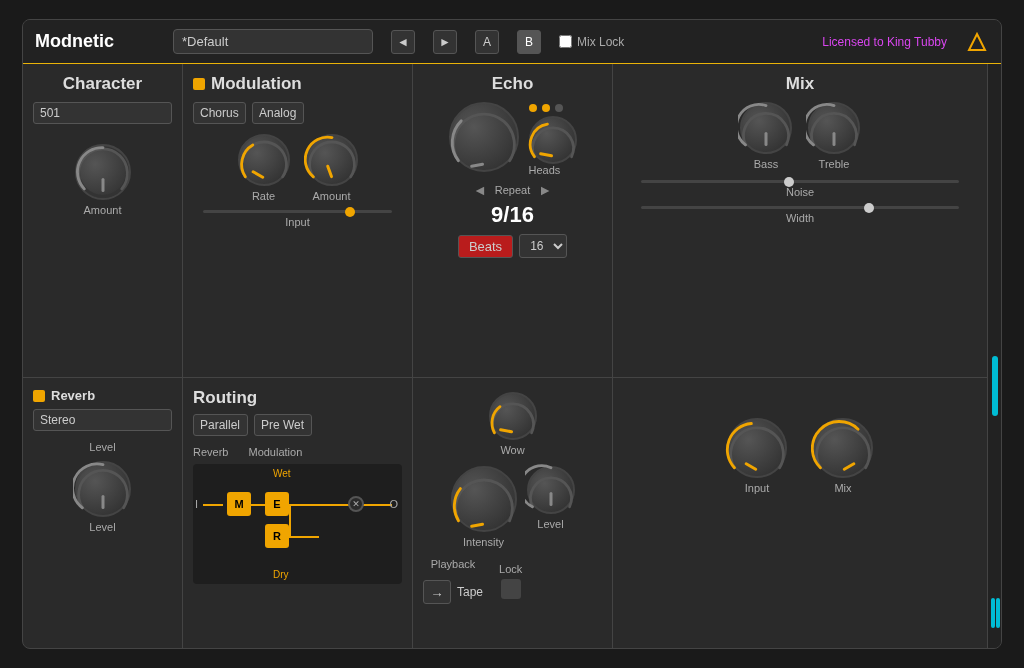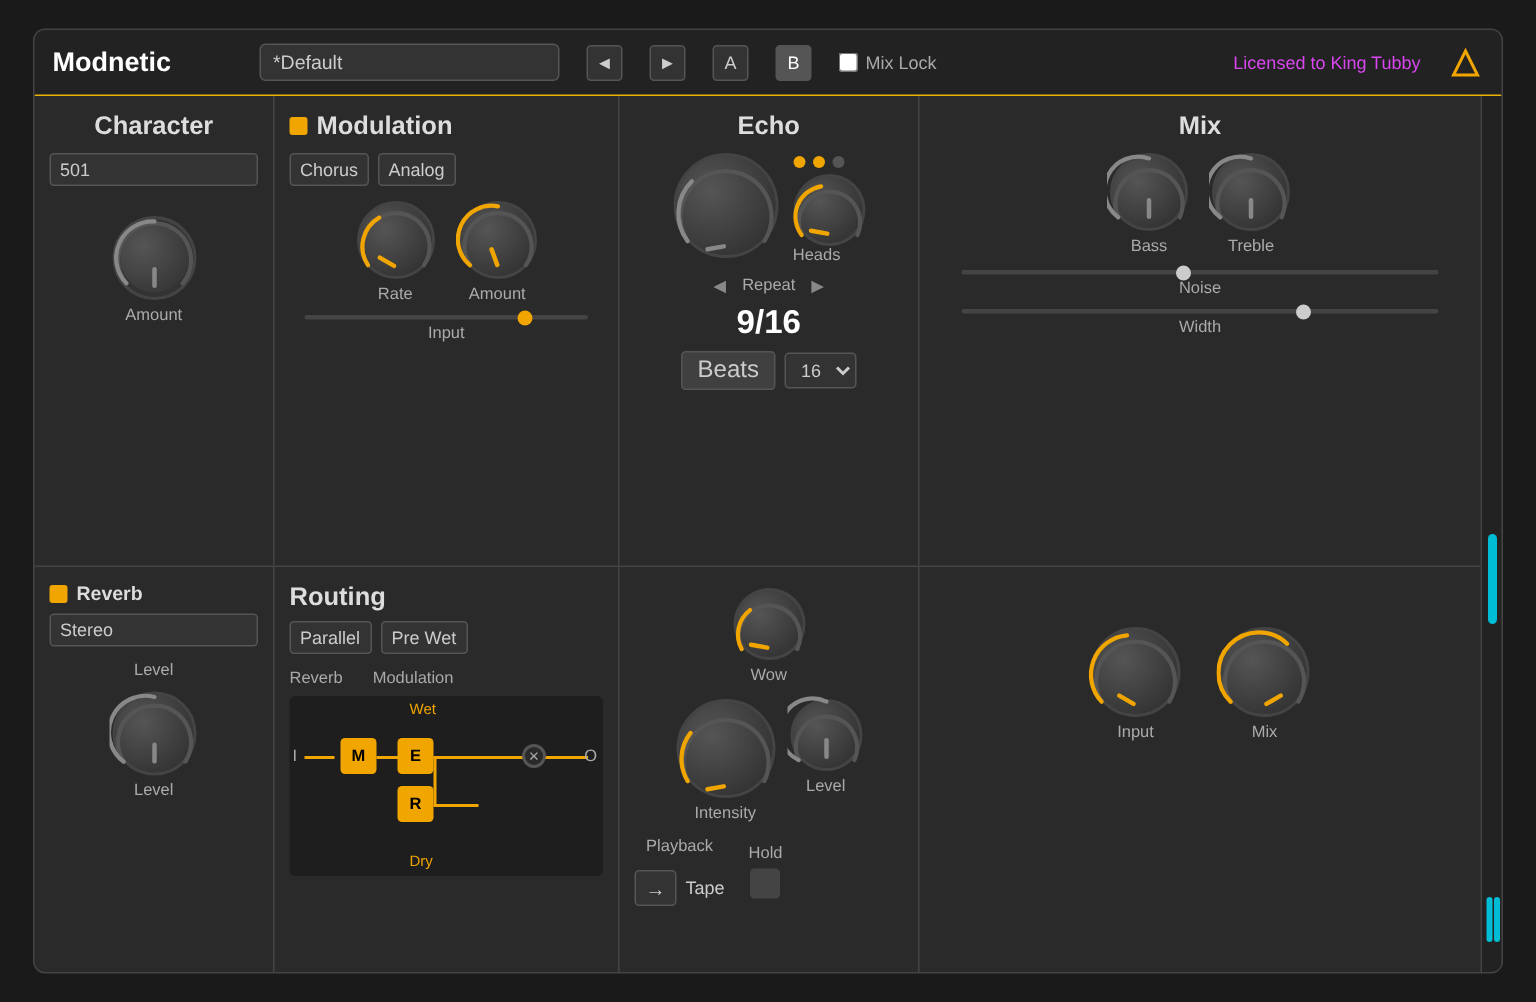--- a/index.html
+++ b/index.html
@@ -221,26 +221,26 @@
     }
 
     
     .beat-row {
       display: flex;
       align-items: center;
       gap: 6px;
       margin: 6px 0;
     }
     .beat-btn {
-      background: #404040;
+      background: #b91c1c;
       border: 1px solid #555;
       color: #ccc;
       padding: 3px 10px;
       border-radius: 3px;
-      font-size: 16px;
+      font-size: 13px;
       cursor: pointer;
     }
     .beat-num-select {
       background: #333;
       border: 1px solid #555;
       color: #ccc;
       padding: 3px 6px;
       border-radius: 3px;
       font-size: 12px;
       cursor: pointer;
@@ -640,21 +640,21 @@
 
           <div style="display:flex; align-items:center; gap:16px; margin-top:10px;">
             <div style="display:flex; flex-direction:column; align-items:center; gap:4px;">
               <span style="font-size:11px; color:#aaa;">Playback</span>
               <div class="playback-row">
                 <button class="playback-arrow-btn">→</button>
                 <span class="tape-label">Tape</span>
               </div>
             </div>
             <div style="display:flex; flex-direction:column; align-items:center; gap:4px;">
-              <span style="font-size:11px; color:#aaa;">Hold</span>
+              <span style="font-size:11px; color:#aaa;">Lock</span>
               <div class="hold-box"></div>
             </div>
           </div>
         </div>
 
         <div class="mix-bot">
           <div style="display:flex; gap:26px; justify-content:center; margin-top:30px;">
             <div class="knob-group">
               <div class="knob" style="position:relative; width:60px; height:60px;">
                 <svg class="knob-svg" viewBox="0 0 68 68">

